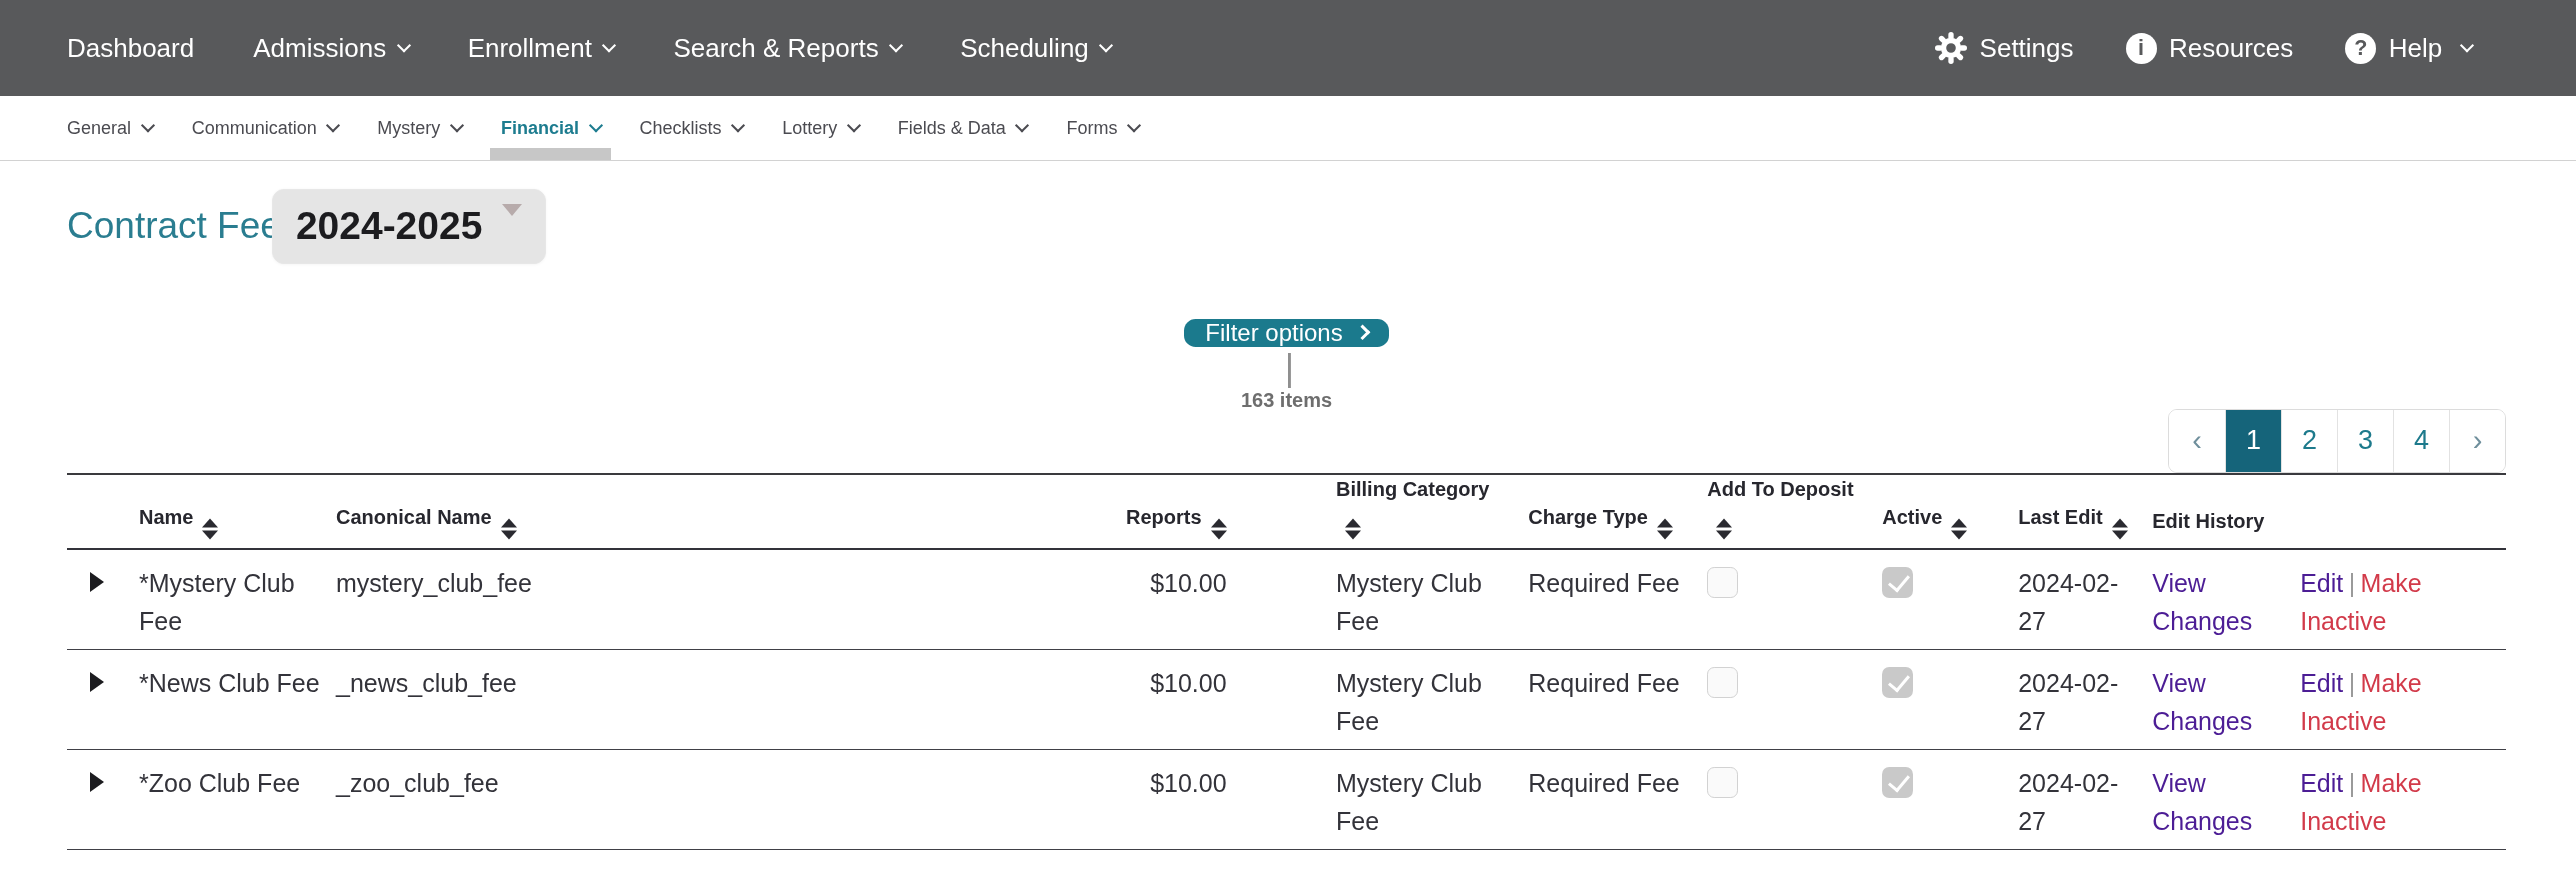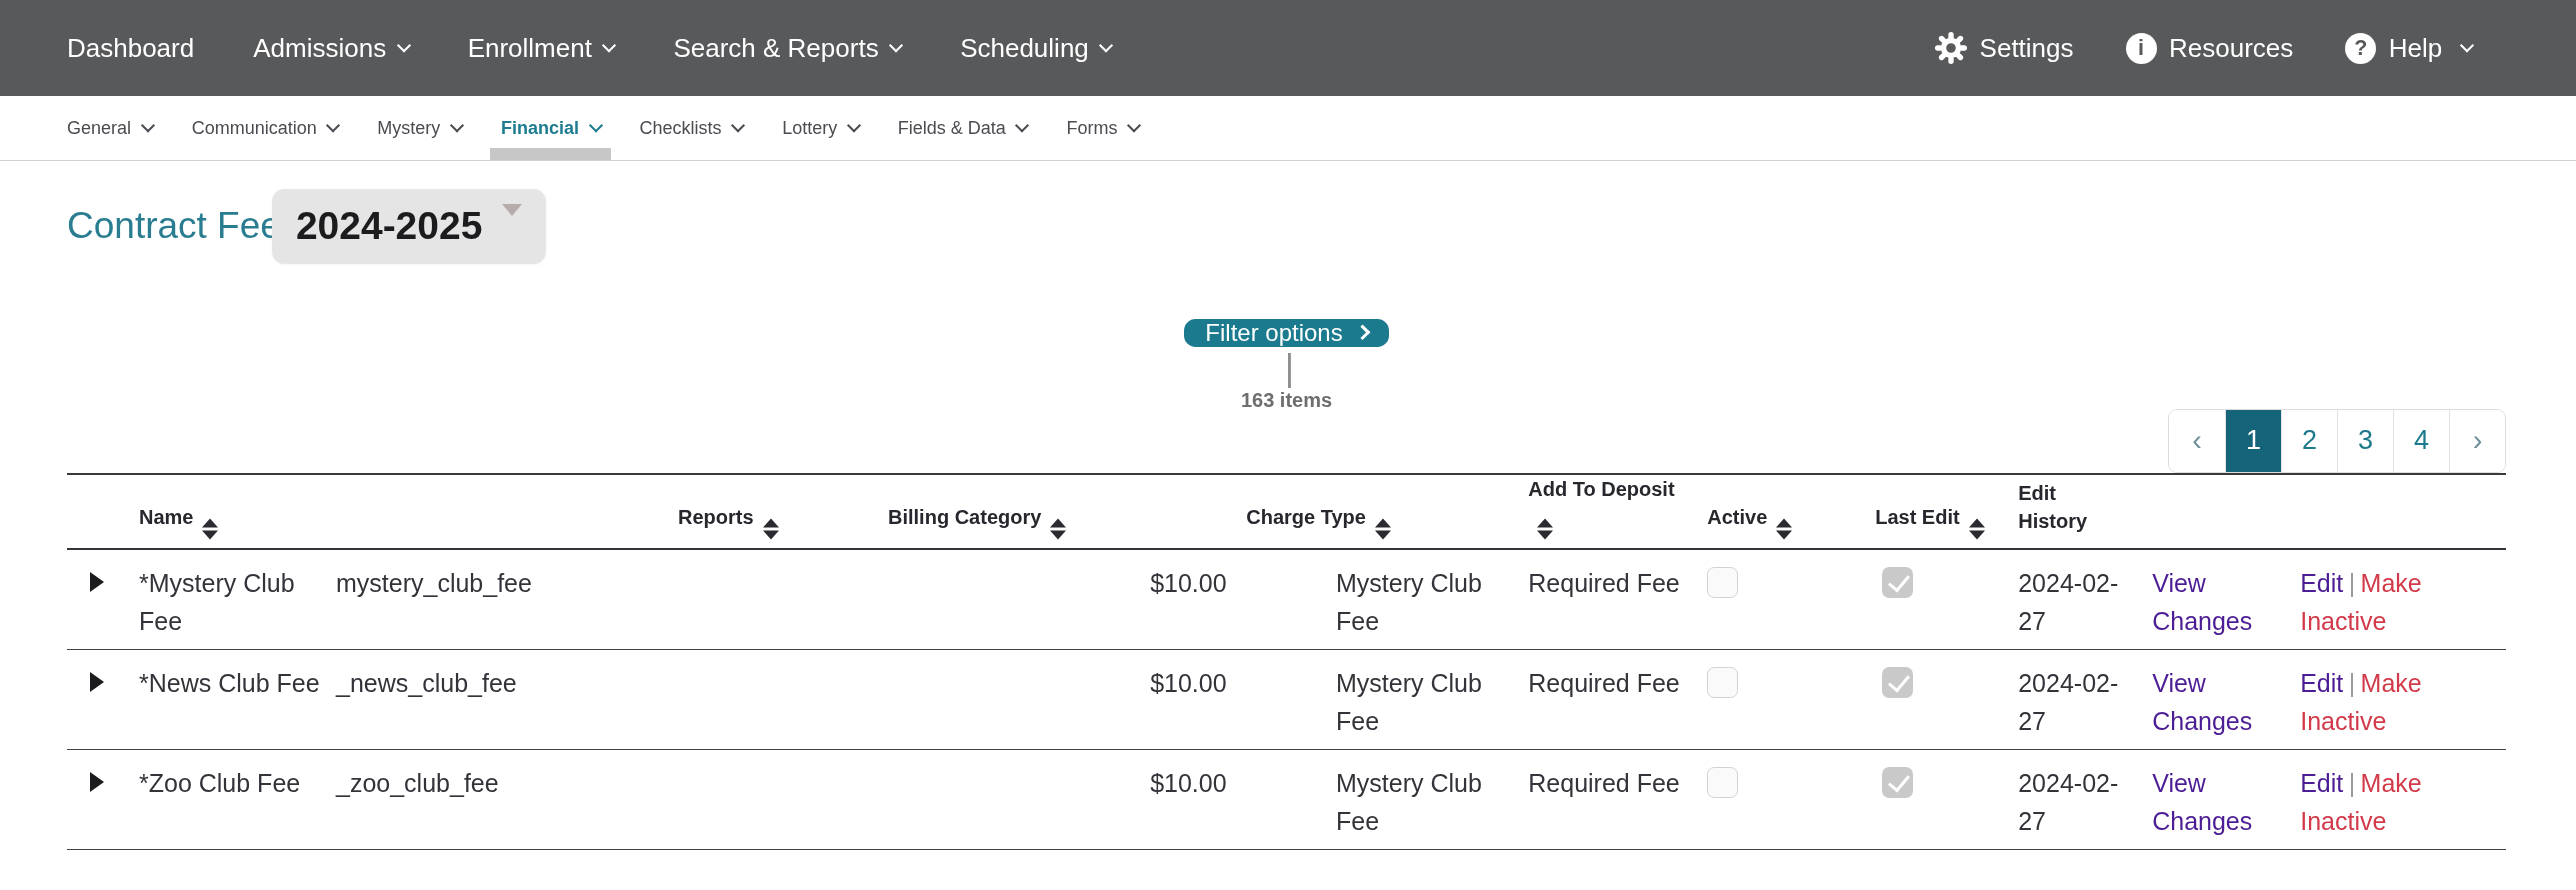--- a/index.html
+++ b/index.html
@@ -214,20 +214,24 @@
     </div>
   </div>
 
   <div class="table">
     <div class="trow thead">
       <div class="cell"></div>
       <div class="cell"><span>Name</span><span class="sort">
             <i class="s-up"></i>
             <i class="s-dn"></i>
           </span></div>
+      <div class="cell"><span>Canonical Name</span><span class="sort">
+            <i class="s-up"></i>
+            <i class="s-dn"></i>
+          </span></div>
       <div class="cell c-amount"><span>Reports</span><span class="sort">
             <i class="s-up"></i>
             <i class="s-dn"></i>
           </span></div>
       <div class="cell c-billing"><span>Billing Category</span><span class="sort">
             <i class="s-up"></i>
             <i class="s-dn"></i>
           </span></div>
       <div class="cell c-charge"><span>Charge Type</span><span class="sort">
             <i class="s-up"></i>

